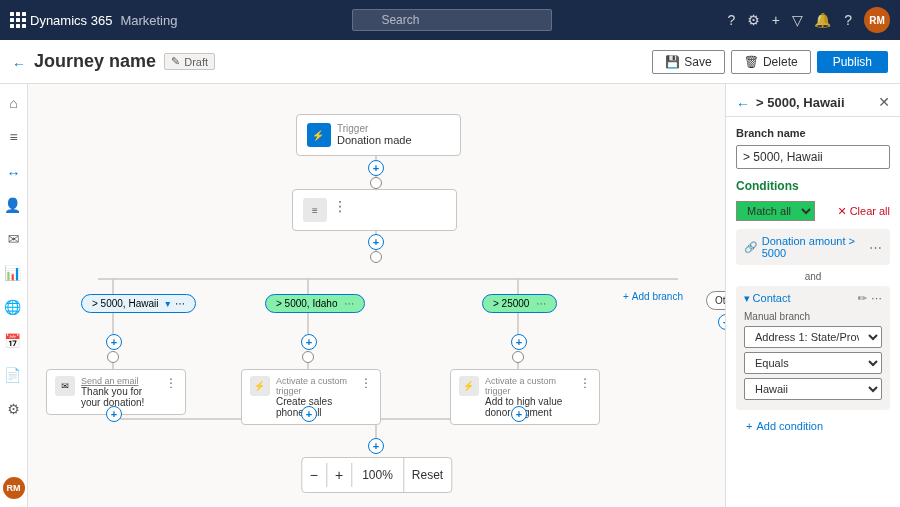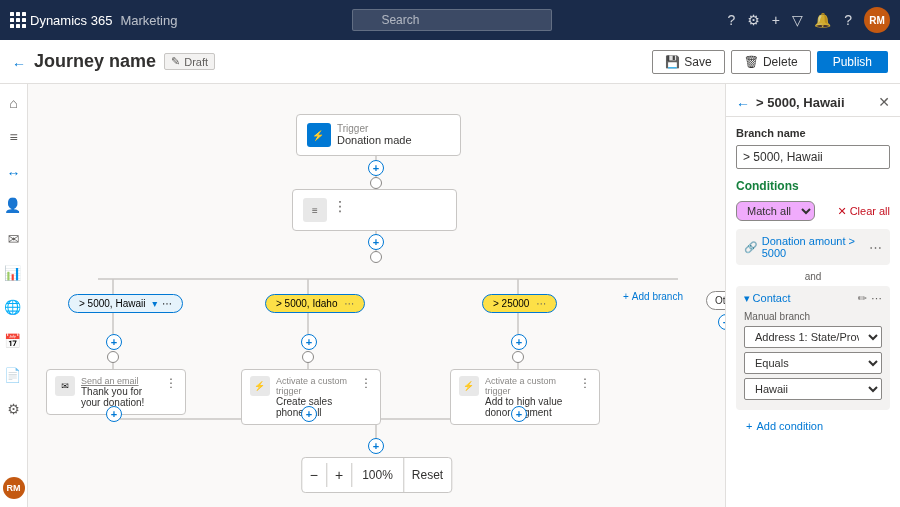--- a/index.html
+++ b/index.html
@@ -94,21 +94,21 @@
     }
     .node-trigger {
       left: 270px; top: 30px;
       width: 160px;
       padding: 8px 10px;
     }
 
     
     .branch-node {
       position: absolute;
-      background: #fde047;
+      background: #86efac;
       border: 1.5px solid #0078d4;
       border-radius: 12px;
       font-size: 10px;
       padding: 3px 10px;
       white-space: nowrap;
       cursor: pointer;
     }
     .branch-node.selected { background: #e6f3fb; }
 
     .action-node {
@@ -219,21 +219,21 @@
     .rp-title { font-size: 13px; font-weight: 600; flex: 1; color: #323130; }
     .rp-close { color: #605e5c; cursor: pointer; font-size: 14px; }
 
     .rp-section { padding: 10px; }
     .rp-label { font-size: 11px; color: #323130; font-weight: 600; margin-bottom: 6px; }
     .rp-input { width: 100%; border: 1px solid #8a8886; border-radius: 2px; padding: 4px 6px; font-size: 12px; color: #323130; }
 
     .rp-conditions { padding: 0 10px 8px; }
     .rp-cond-title { font-size: 12px; font-weight: 600; color: #15803d; margin-bottom: 8px; }
     .rp-match-row { display: flex; align-items: center; justify-content: space-between; margin-bottom: 8px; }
-    .rp-match-select { border: 1px solid #8a8886; border-radius: 6px; padding: 2px 6px; font-size: 11px; background: #f0abfc; color: #323130; }
+    .rp-match-select { border: 1px solid #8a8886; border-radius: 0; padding: 2px 6px; font-size: 11px; background: #22c55e; color: #323130; }
     .rp-clear-all { color: #c50f1f; font-size: 11px; cursor: pointer; display: flex; align-items: center; gap: 3px; }
 
     .rp-cond-item { background: #f3f2f1; border-radius: 4px; padding: 6px 8px; margin-bottom: 6px; }
     .rp-cond-link { color: #0078d4; font-size: 11px; cursor: pointer; display: flex; align-items: center; gap: 4px; }
     .rp-cond-dots { float: right; color: #605e5c; cursor: pointer; }
     .rp-and-text { text-align: center; font-size: 10px; color: #605e5c; margin: 4px 0; }
 
     .rp-sub-item { background: #f3f2f1; border-radius: 4px; padding: 6px 8px; margin-bottom: 6px; }
     .rp-sub-header { display: flex; align-items: center; justify-content: space-between; margin-bottom: 6px; }
     .rp-sub-title { color: #0078d4; font-size: 11px; }
@@ -374,21 +374,21 @@
     <div class="node-header">
       <div style="width:24px;height:24px;background:#e8e8e8;border-radius:3px;display:flex;align-items:center;justify-content:center;color:#605e5c;font-size:10px;flex-shrink:0;">≡</div>
       <div style="color:#605e5c;font-size:14px;cursor:pointer;">⋮</div>
     </div>
   </div>
 
   <div class="plus-btn" style="left:340px; top:150px;">+</div>
 
   <div class="circle-node" style="left:342px; top:167px;"></div>
 
-  <div class="branch-node selected" style="left:40px; top:210px;">
+  <div class="branch-node selected" style="left:53px; top:210px;">
     <span>&gt; 5000, Hawaii</span>
     <span style="color:#0078d4; margin-left:4px;">▾</span>
     <span style="margin-left:2px;">⋯</span>
   </div>
 
   <div class="plus-btn" style="left:78px; top:250px;">+</div>
   <div class="circle-node" style="left:79px; top:267px;"></div>
 
   <div class="action-node" style="left:18px; top:285px; width:140px;">
     <div style="display:flex;align-items:flex-start;gap:6px;">

